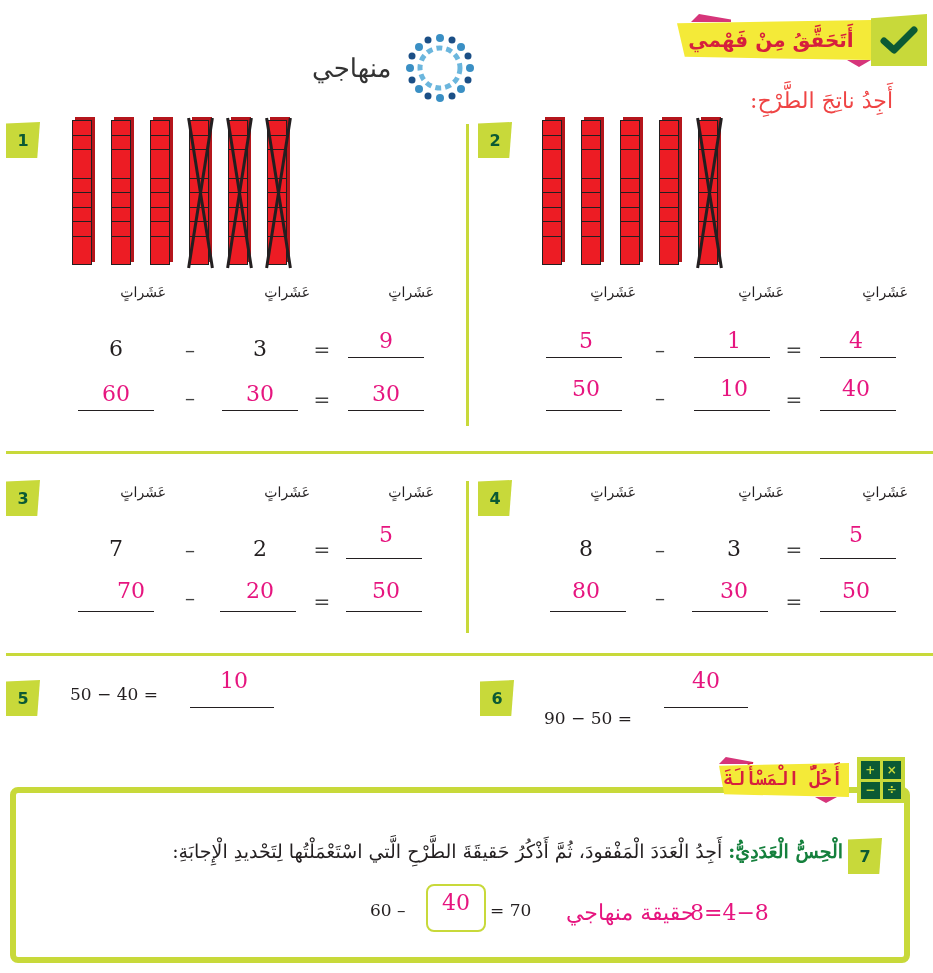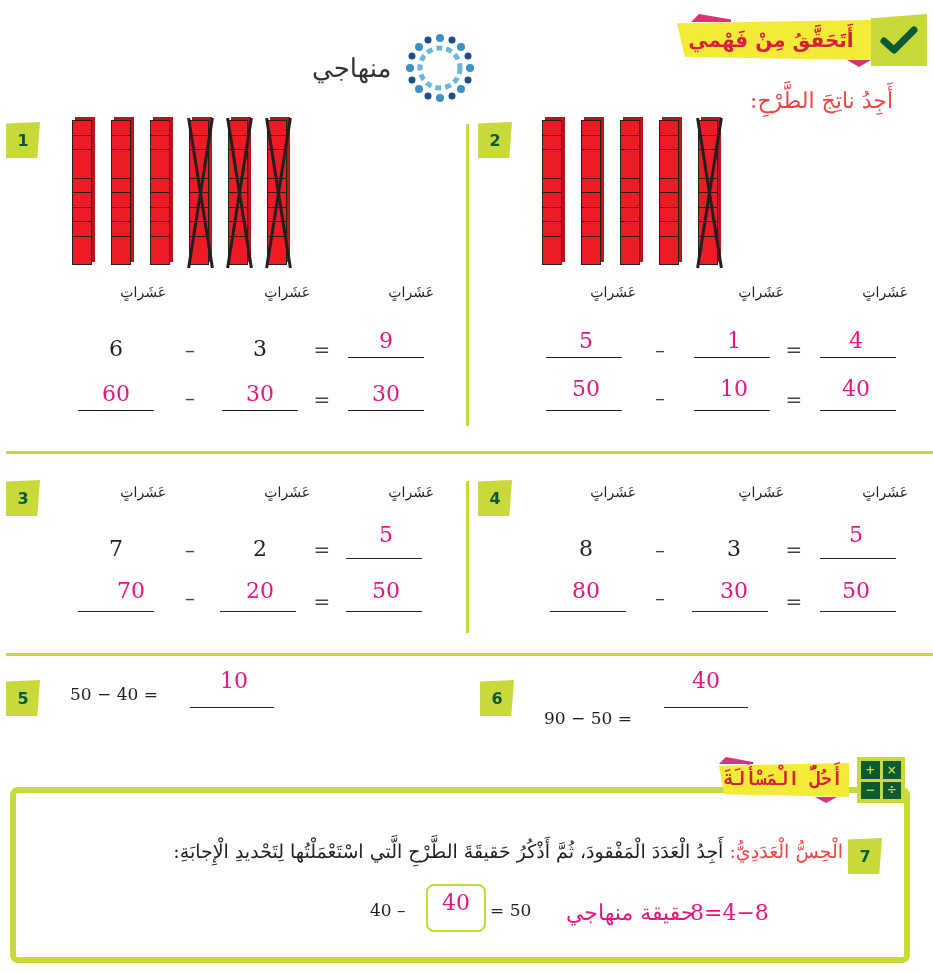--- a/index.html
+++ b/index.html
@@ -63,21 +63,21 @@
   .ps-icon { position: absolute; right: 28px; top: 757px; width: 48px; height: 46px; background: #c8d93a; padding: 4px;
     display: grid; grid-template-columns: 1fr 1fr; gap: 3px; }
   .ps-icon span { background: #0b5a34; color: #c8d93a; font-family: "DejaVu Sans", sans-serif; font-weight: bold; font-size: 12px;
     display: flex; align-items: center; justify-content: center; }
   .ps-pink-top { position: absolute; right: 180px; top: 757px; width: 34px; height: 7px; background: #d6357a;
     clip-path: polygon(0 100%, 20% 0, 100% 70%, 100% 100%); }
   .ps-pink-bot { position: absolute; right: 96px; top: 797px; width: 22px; height: 6px; background: #d6357a;
     clip-path: polygon(0 0, 100% 0, 50% 100%); }
 
   .q7-line { position: absolute; right: 90px; top: 840px; font-size: 19px; direction: rtl; white-space: nowrap; }
-  .q7-green { color: #ef4444; font-weight: normal; }
+  .q7-green { color: #15803d; font-weight: bold; }
   .answer-box { position: absolute; left: 426px; top: 884px; width: 60px; height: 48px; border: 2px solid #c8d93a; border-radius: 8px;
     color: #e6157f; font-size: 22px; display: flex; align-items: flex-start; justify-content: center; padding-top: 4px; }
   .pink-note { position: absolute; font-size: 22px; color: #e6157f; direction: rtl; white-space: nowrap; }
 </style>
 </head>
 <body>
 
 <div class="banner">
   <div class="banner-pink-top"></div>
   <div class="banner-yellow"></div>
@@ -253,17 +253,17 @@
   <span>−</span>
   <span>÷</span>
 </div>
 
 <div class="badge" style="left:848px; top:838px;">7</div>
 <div class="q7-line">
   <span class="q7-green">الْحِسُّ الْعَدَدِيُّ:</span>
   <span>أَجِدُ الْعَدَدَ الْمَفْقودَ، ثُمَّ أَذْكُرُ حَقيقَةَ الطَّرْحِ الَّتي اسْتَعْمَلْتُها لِتَحْديدِ الْإِجابَةِ:</span>
 </div>
 
-<div class="eq-inline" style="left:370px; top:900px;">40 –</div>
+<div class="eq-inline" style="left:370px; top:900px;">60 –</div>
 <div class="answer-box">40</div>
-<div class="eq-inline" style="left:490px; top:900px;">= 50</div>
+<div class="eq-inline" style="left:490px; top:900px;">= 70</div>
 <div class="pink-note" style="left:566px; top:900px;">حقيقة منهاجي</div>
 <div class="pink-note" style="left:690px; top:900px; direction:ltr;">8=4−8</div>
 
 </body></html>

